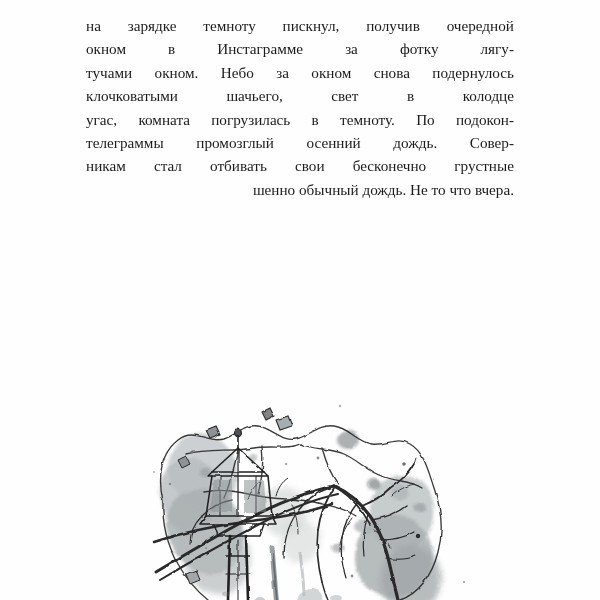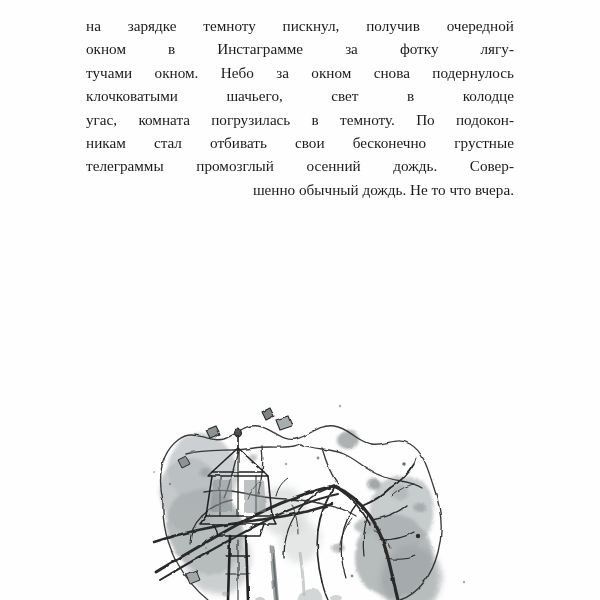--- a/index.html
+++ b/index.html
@@ -82,33 +82,33 @@
     <div class="tline-wrap">
         <span>угас,</span>
         <span>комната</span>
         <span>погрузилась</span>
         <span>в</span>
         <span>темноту.</span>
         <span>По</span>
         <span>подокон-</span>
       </div>
     <div class="tline-wrap">
+        <span>телеграммы</span>
+        <span>промозглый</span>
+        <span>осенний</span>
+        <span>дождь.</span>
+        <span>Совер-</span>
+      </div>
+    <div class="tline-wrap">
         <span>никам</span>
         <span>стал</span>
         <span>отбивать</span>
         <span>свои</span>
         <span>бесконечно</span>
         <span>грустные</span>
-      </div>
-    <div class="tline-wrap">
-        <span>телеграммы</span>
-        <span>промозглый</span>
-        <span>осенний</span>
-        <span>дождь.</span>
-        <span>Совер-</span>
       </div>
     <div class="tline-wrap last">
       <span>шенно обычный дождь. Не то что вчера.</span>
     </div>
 
   </div>
 
   <div id="art">
     <svg viewBox="0 0 600 404" xmlns="http://www.w3.org/2000/svg">
       <defs>

